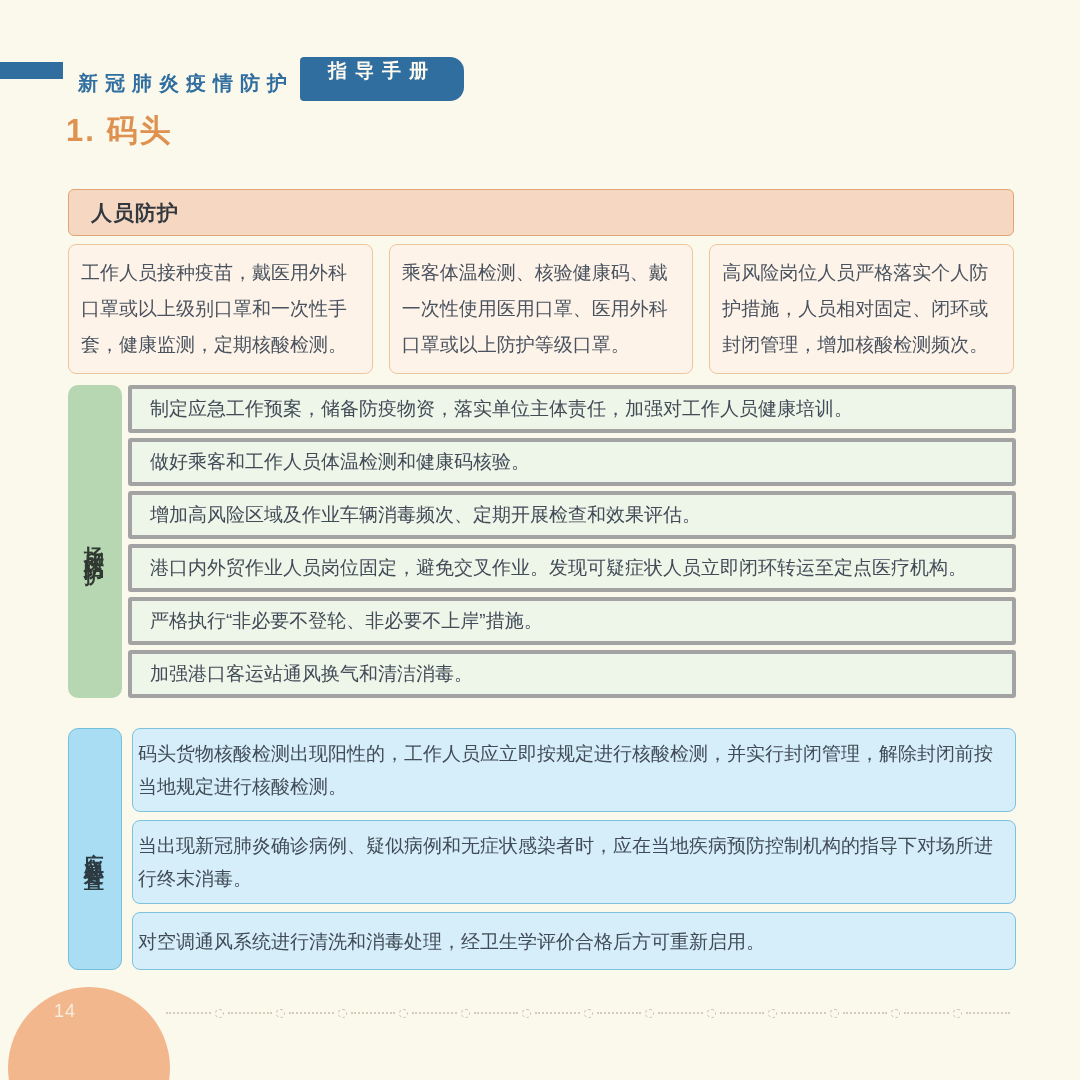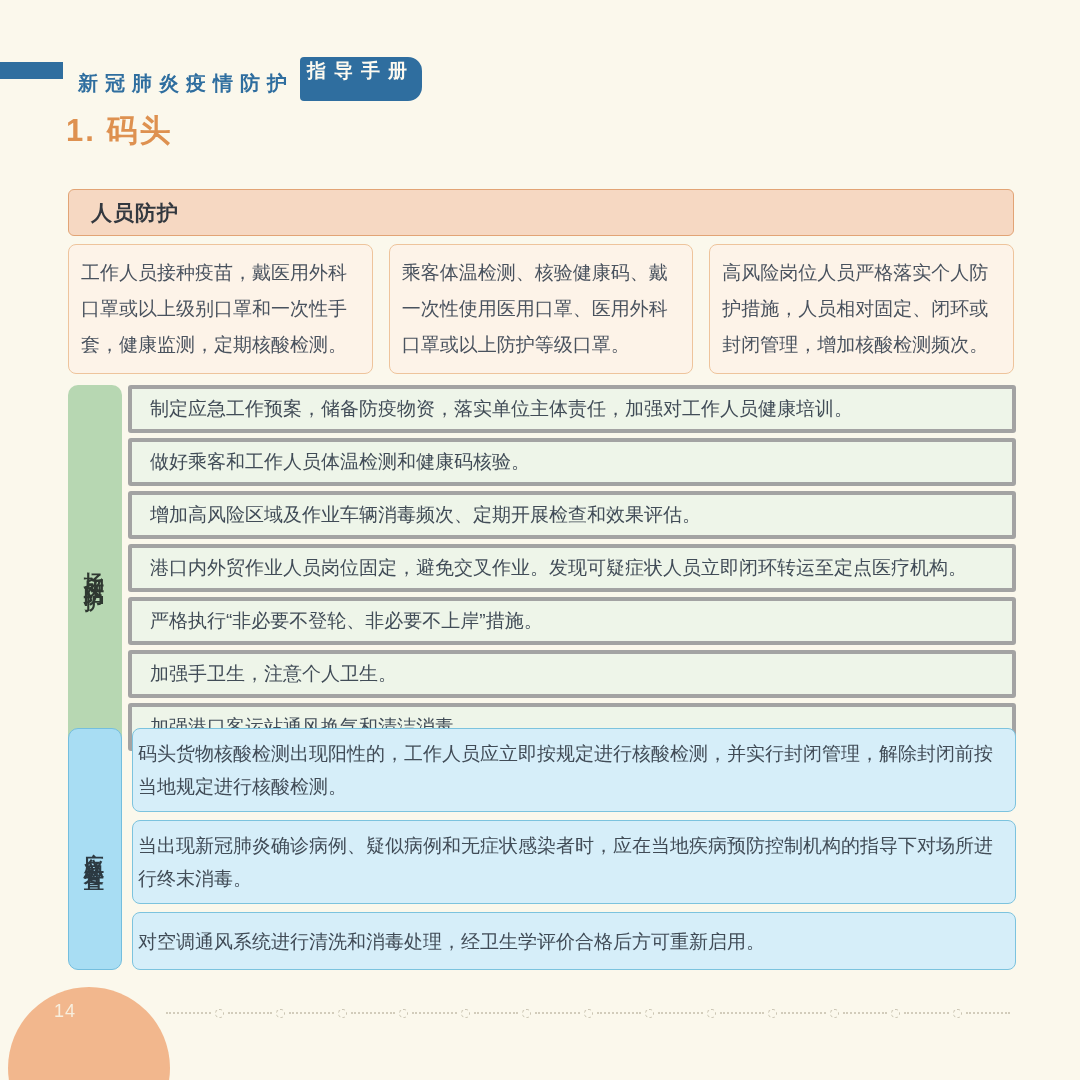--- a/index.html
+++ b/index.html
@@ -27,21 +27,21 @@
     left: 78px; top: 70px;
     font-size: 20px;
     font-weight: bold;
     letter-spacing: 7px;
     color: #2f6e9f;
   }
   .header-badge {
     position: absolute;
     left: 300px; top: 57px;
     height: 44px;
-    padding: 0 7px;
+    padding: 0 28px;
     line-height: 27px;
     background: #2f6e9f;
     color: #fdfaf0;
     font-size: 19px;
     font-weight: bold;
     letter-spacing: 8px;
     border-radius: 4px 14px 14px 4px;
   }
 
   
@@ -206,21 +206,20 @@
   <div class="band band-green">
     <div class="band-label">
       <span class="v-text">场所防护</span>
     </div>
     <div class="band-rows">
       <div class="green-row">制定应急工作预案，储备防疫物资，落实单位主体责任，加强对工作人员健康培训。</div>
       <div class="green-row">做好乘客和工作人员体温检测和健康码核验。</div>
       <div class="green-row">增加高风险区域及作业车辆消毒频次、定期开展检查和效果评估。</div>
       <div class="green-row">港口内外贸作业人员岗位固定，避免交叉作业。发现可疑症状人员立即闭环转运至定点医疗机构。</div>
       <div class="green-row">严格执行“非必要不登轮、非必要不上岸”措施。</div>
-      <div class="green-row">加强手卫生，注意个人卫生。</div>
       <div class="green-row">加强港口客运站通风换气和清洁消毒。</div>
     </div>
   </div>
 
   <div class="band band-blue">
     <div class="band-label">
       <span class="v-text">应急处置</span>
     </div>
     <div class="band-rows">
       <div class="blue-row">码头货物核酸检测出现阳性的，工作人员应立即按规定进行核酸检测，并实行封闭管理，解除封闭前按当地规定进行核酸检测。</div>

